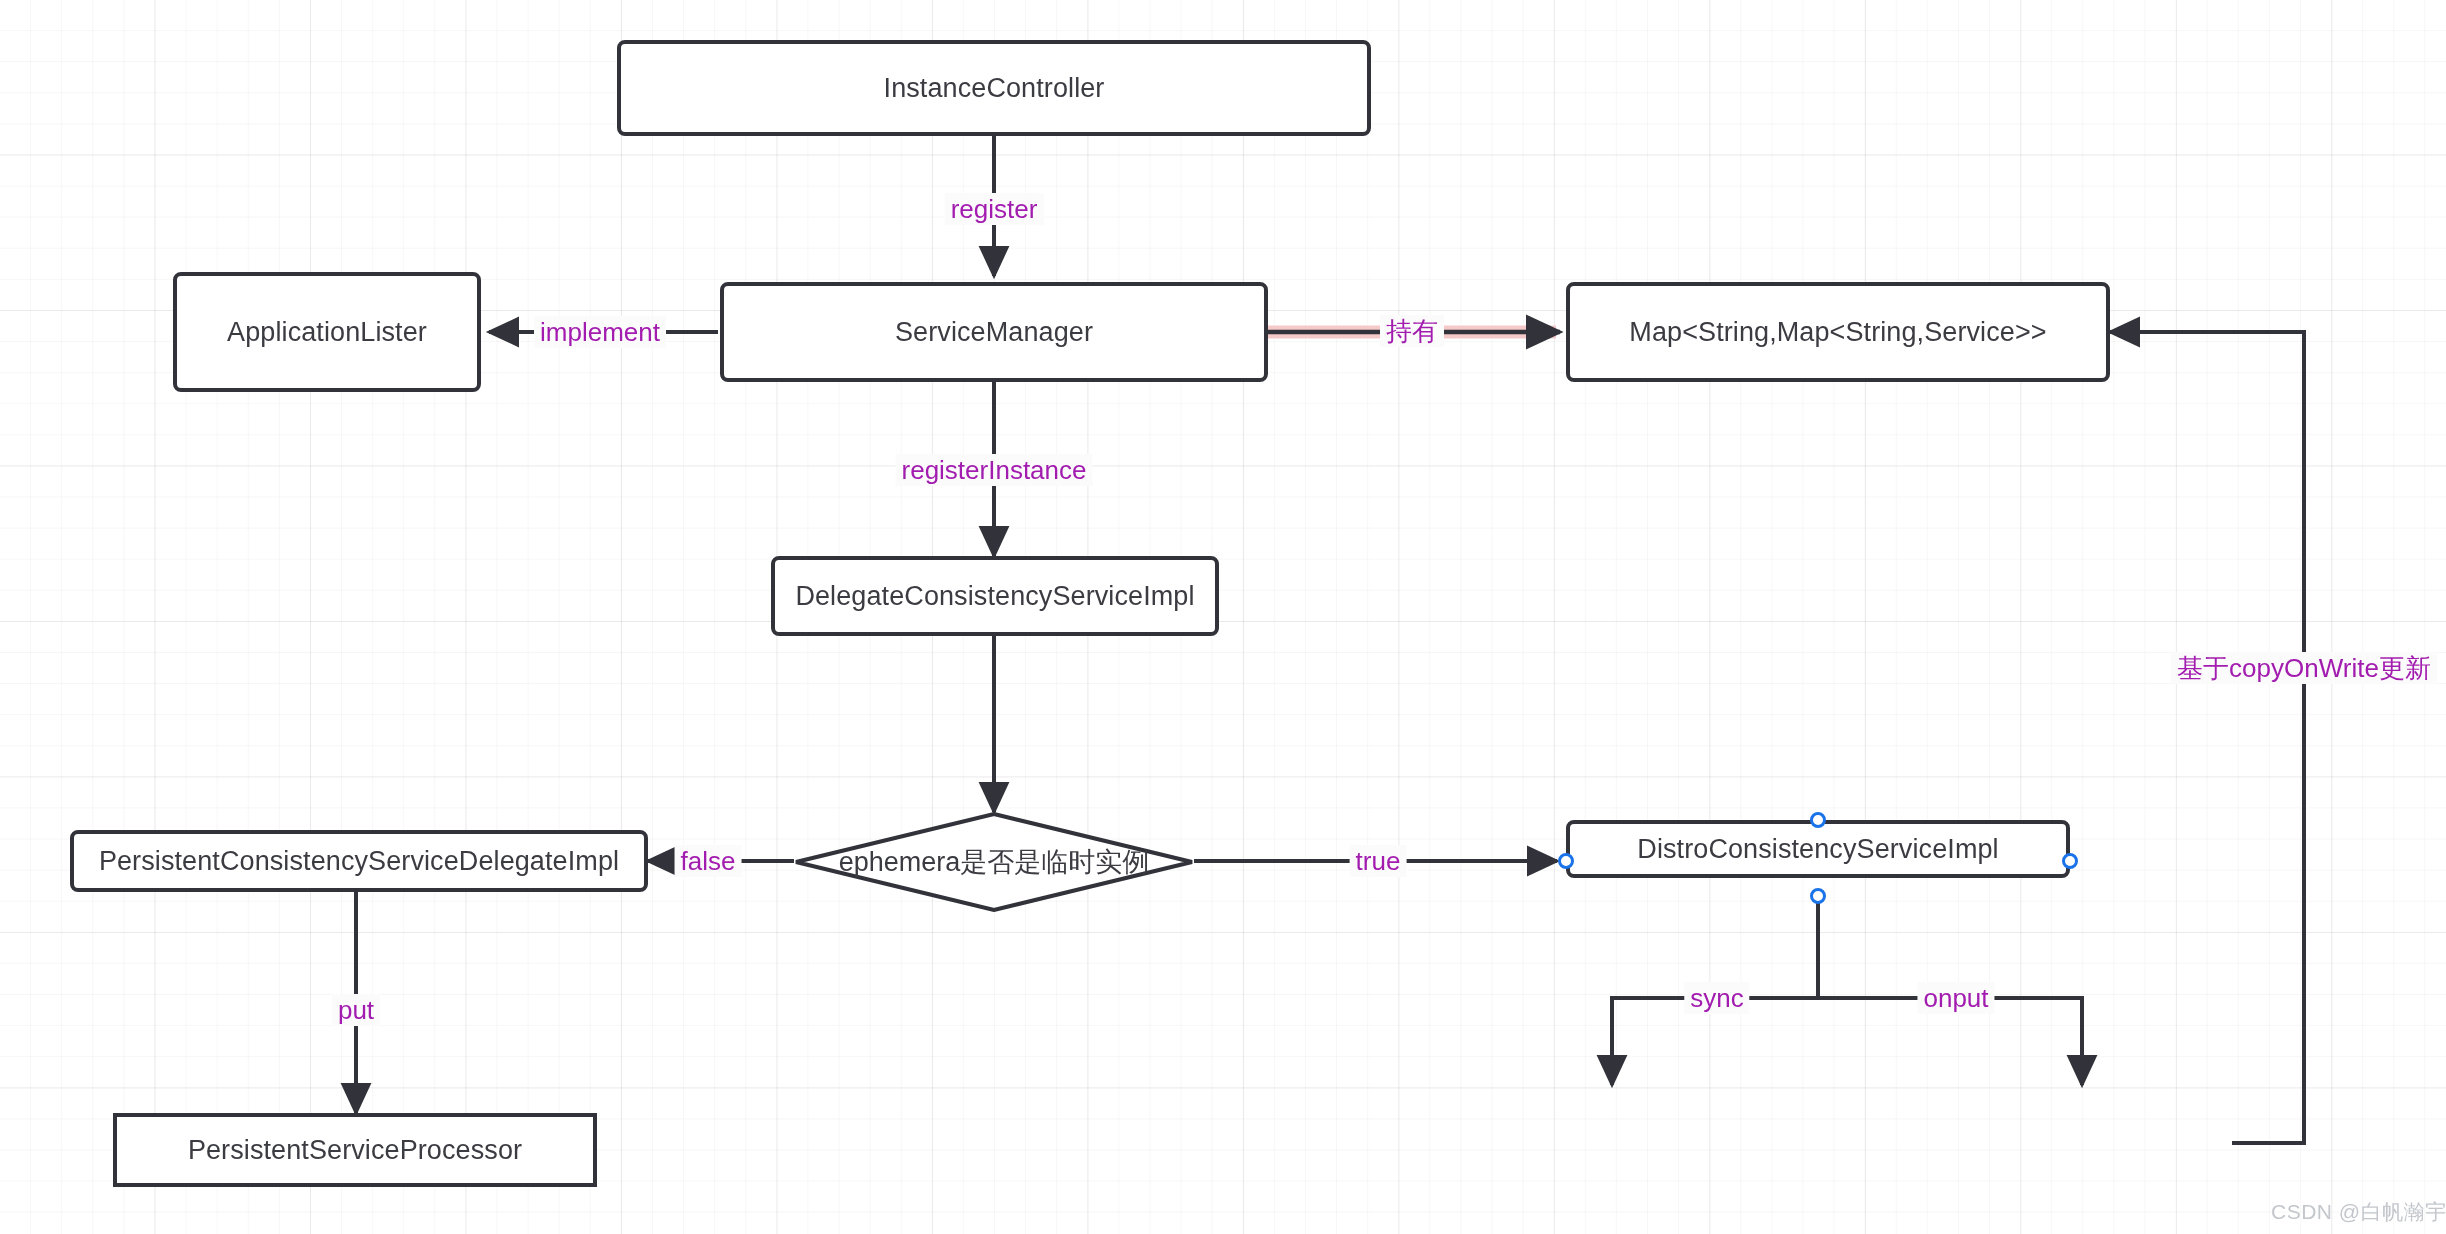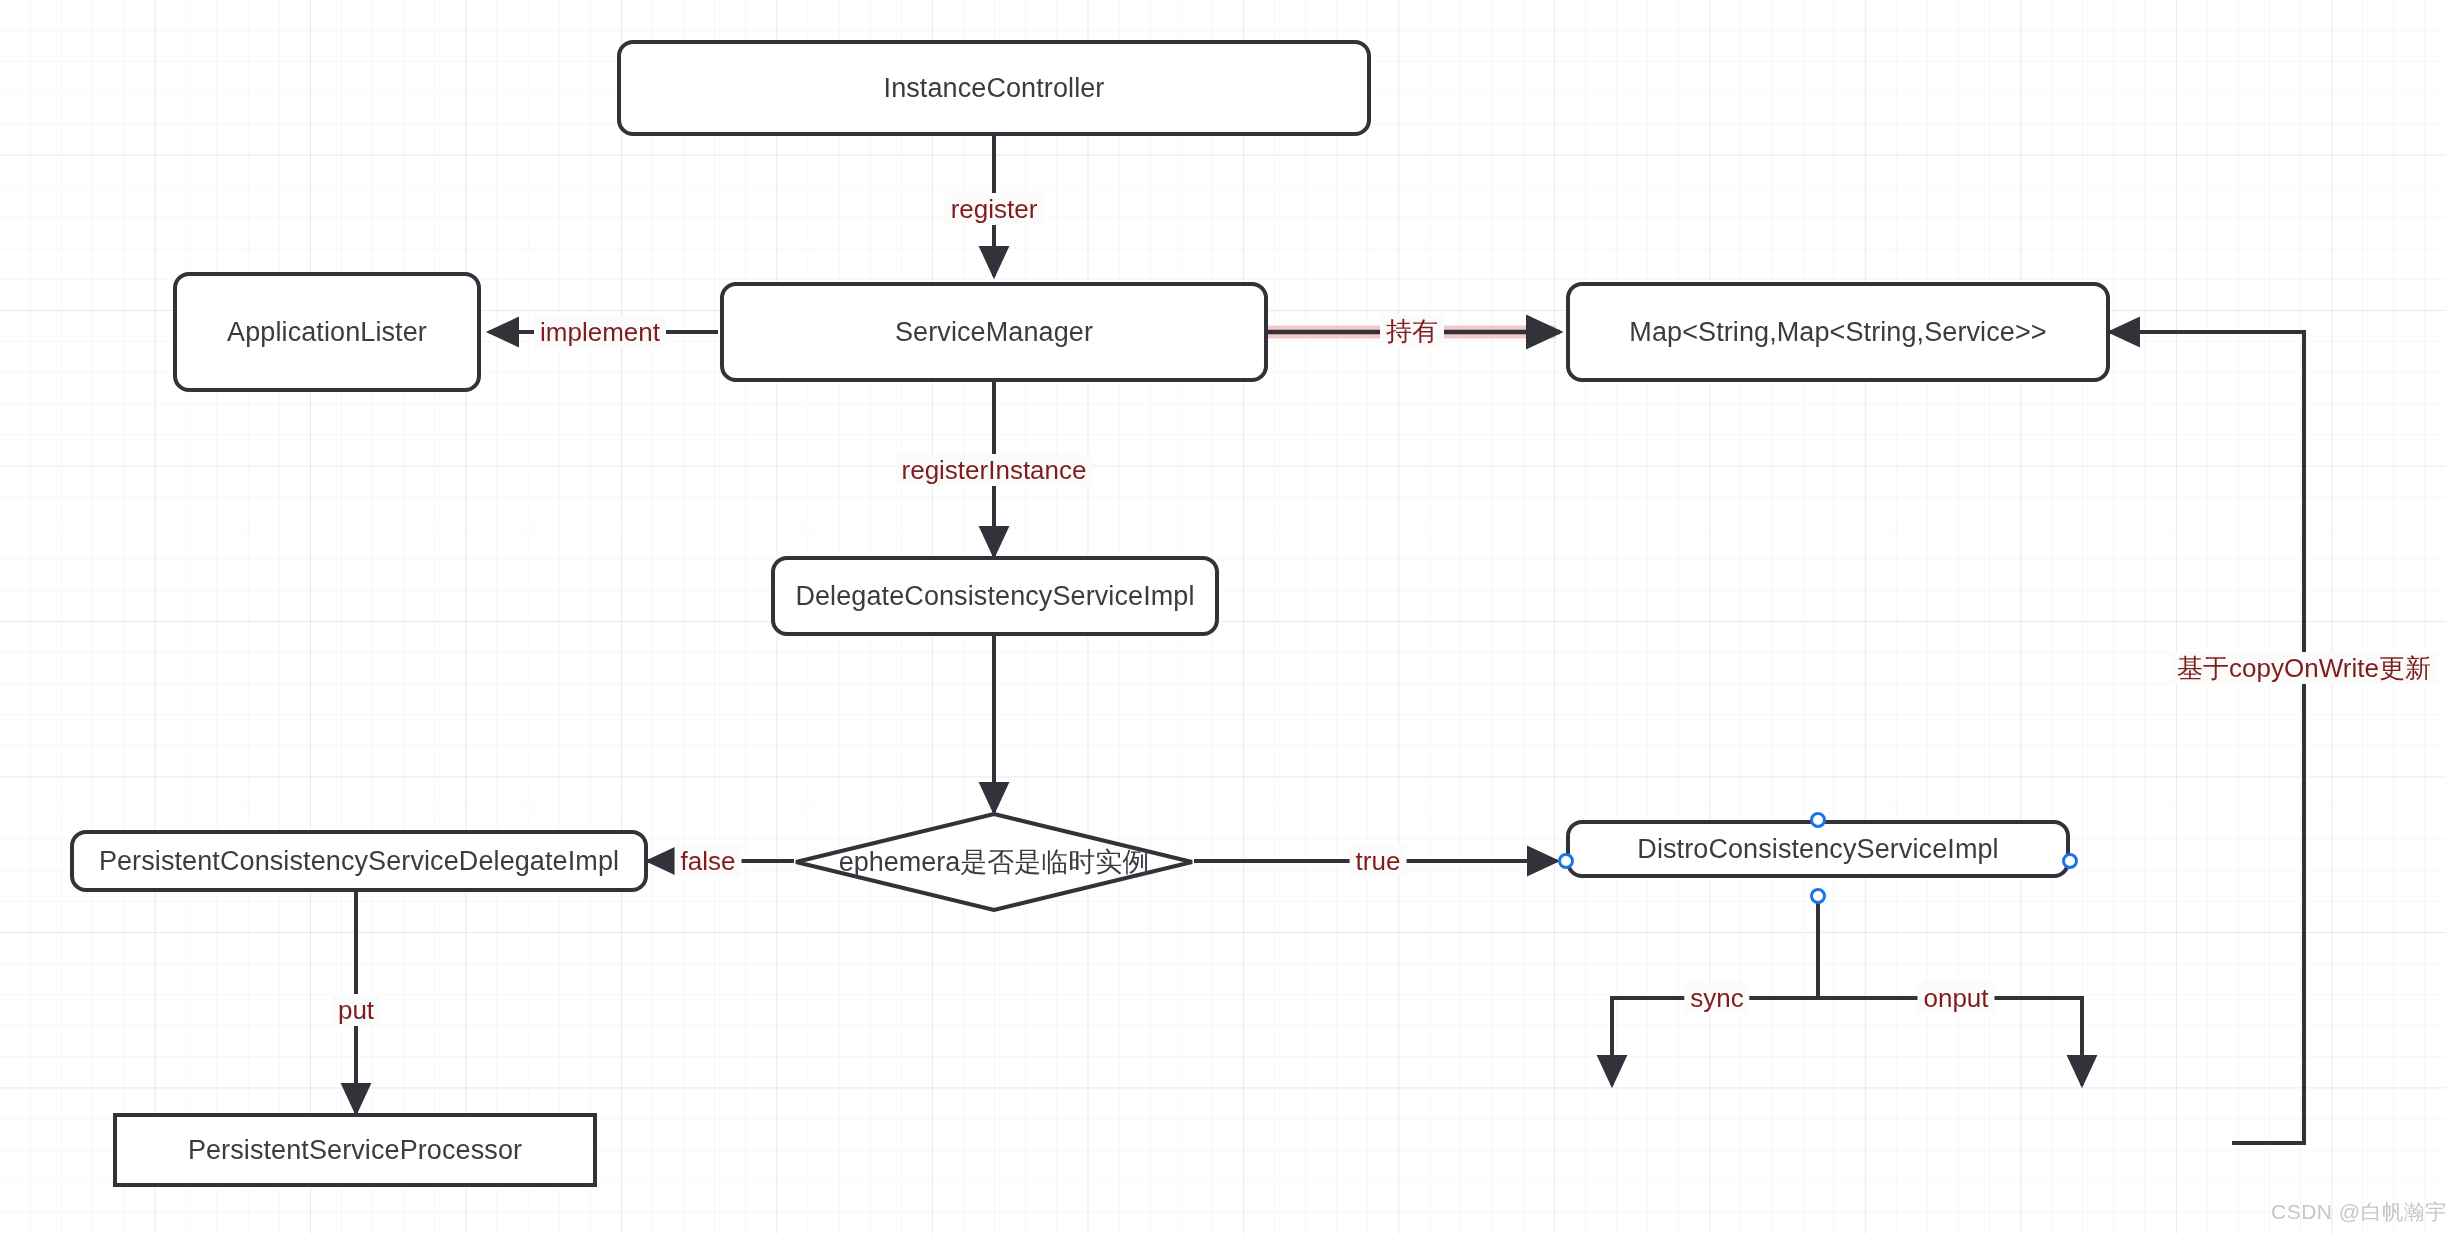--- a/index.html
+++ b/index.html
@@ -41,21 +41,21 @@
     display: flex;
     align-items: center;
     justify-content: center;
     text-align: center;
     color: #3b3b42;
     font-size: 27px;
     line-height: 1.34;
     letter-spacing: 0.1px;
     white-space: pre-line;
   }
-  .node.rounded { border-radius: 16px; }
+  .node.rounded { border-radius: 8px; }
   .node.square  { border-radius: 0px; }
 
   .diamond-wrap {
     position: absolute;
   }
   .diamond-wrap .dlabel {
     position: absolute;
     left: 0; top: 0;
     width: 100%; height: 100%;
     display: flex;
@@ -64,21 +64,21 @@
     color: #3b3b42;
     font-size: 27px;
     line-height: 1.34;
     text-align: center;
     white-space: pre-line;
   }
 
   .edge-label {
     position: absolute;
     background: #fbfbfb;
-    color: #7f1d1d;
+    color: #a21caf;
     font-size: 26px;
     line-height: 1;
     padding: 3px 6px;
     white-space: nowrap;
     transform: translate(-50%, -50%);
   }
 
   .handle {
     position: absolute;
     width: 16px;

